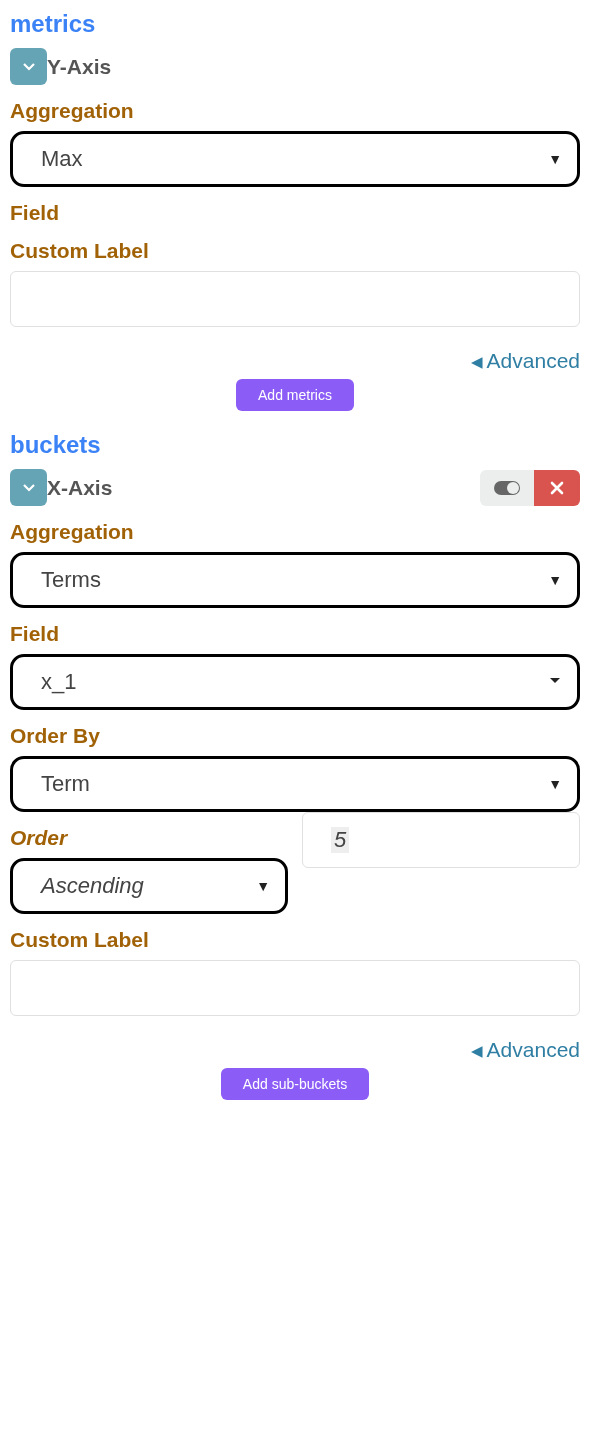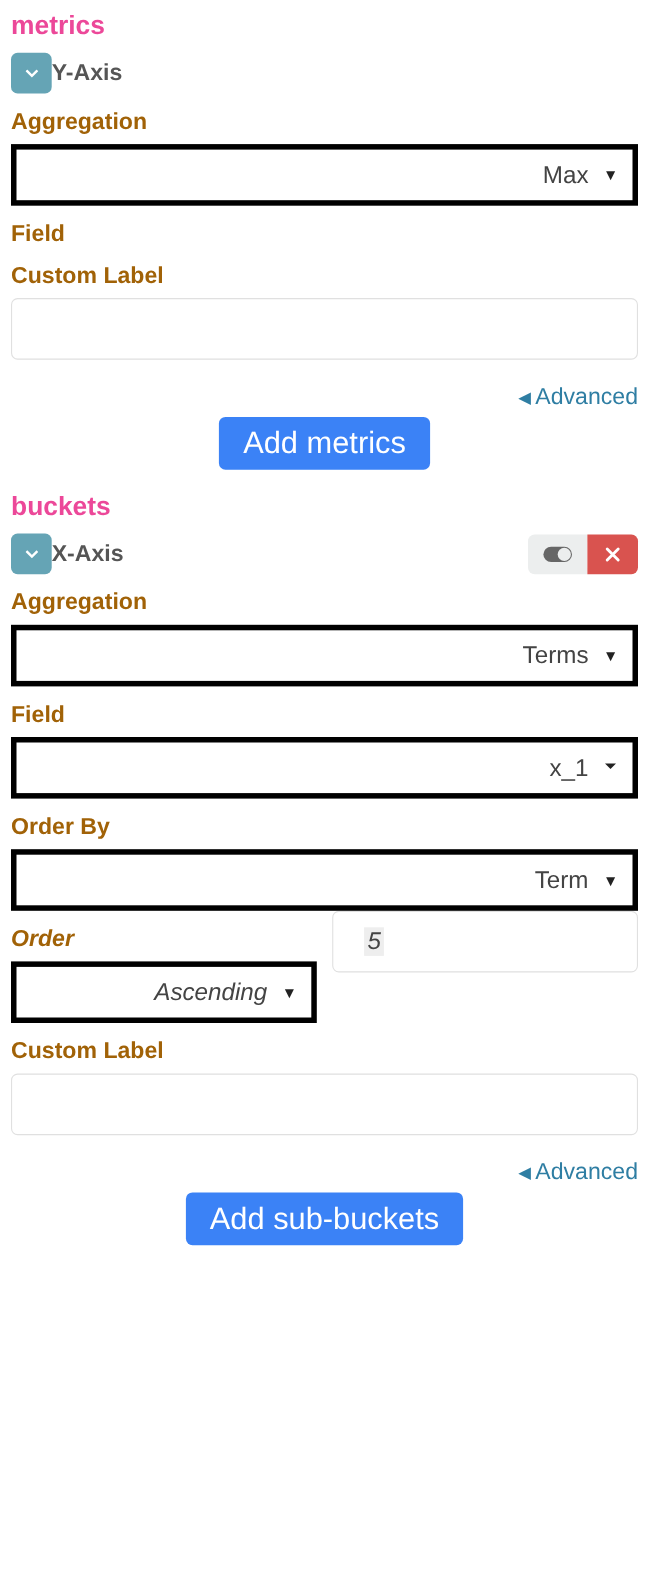--- a/index.html
+++ b/index.html
@@ -8,21 +8,21 @@
     padding: 0;
     font-family: "Helvetica Neue", Helvetica, Arial, sans-serif;
     background: #ffffff;
     color: #555;
     width: 590px;
   }
   .container { padding: 10px 10px 20px 10px; }
   h2.section-title {
     font-size: 24px;
     font-weight: 700;
-    color: #ec4899;
+    color: #3b82f6;
     margin: 0 0 10px 0;
   }
   .agg-header {
     display: flex;
     align-items: center;
     margin-bottom: 14px;
   }
   .agg-header-right {
     margin-left: auto;
     display: flex;
@@ -54,30 +54,29 @@
     margin: 14px 0 8px 0;
     display: block;
   }
   .select-wrapper {
     position: relative;
     width: 100%;
   }
   .select {
     width: 100%;
     height: 56px;
-    border: 5px solid #000000;
-    border-radius: 0;
+    border: 3px solid #000000;
+    border-radius: 14px;
     background: #fff;
     font-size: 22px;
     color: #444;
     padding: 0 40px 0 28px;
     appearance: none;
     -webkit-appearance: none;
     cursor: pointer;
-    justify-content: flex-end;
   }
   .select-caret {
     position: absolute;
     right: 18px;
     top: 50%;
     transform: translateY(-50%);
     pointer-events: none;
     font-size: 14px;
     color: #222;
   }
@@ -106,25 +105,25 @@
   .advanced-link .left-caret {
     font-size: 15px;
     vertical-align: 1px;
     margin-right: 4px;
   }
   .add-btn-row {
     text-align: center;
     margin: 2px 0 20px 0;
   }
   .add-btn {
-    background: #3b82f6;
+    background: #8b5cf6;
     color: #fff;
     border: none;
     border-radius: 6px;
-    font-size: 28px;
+    font-size: 14px;
     padding: 8px 22px;
     cursor: pointer;
   }
   .row-2col {
     display: flex;
     gap: 14px;
   }
   .col { flex: 1; font-style: italic; }
   .switch {
     width: 54px;

